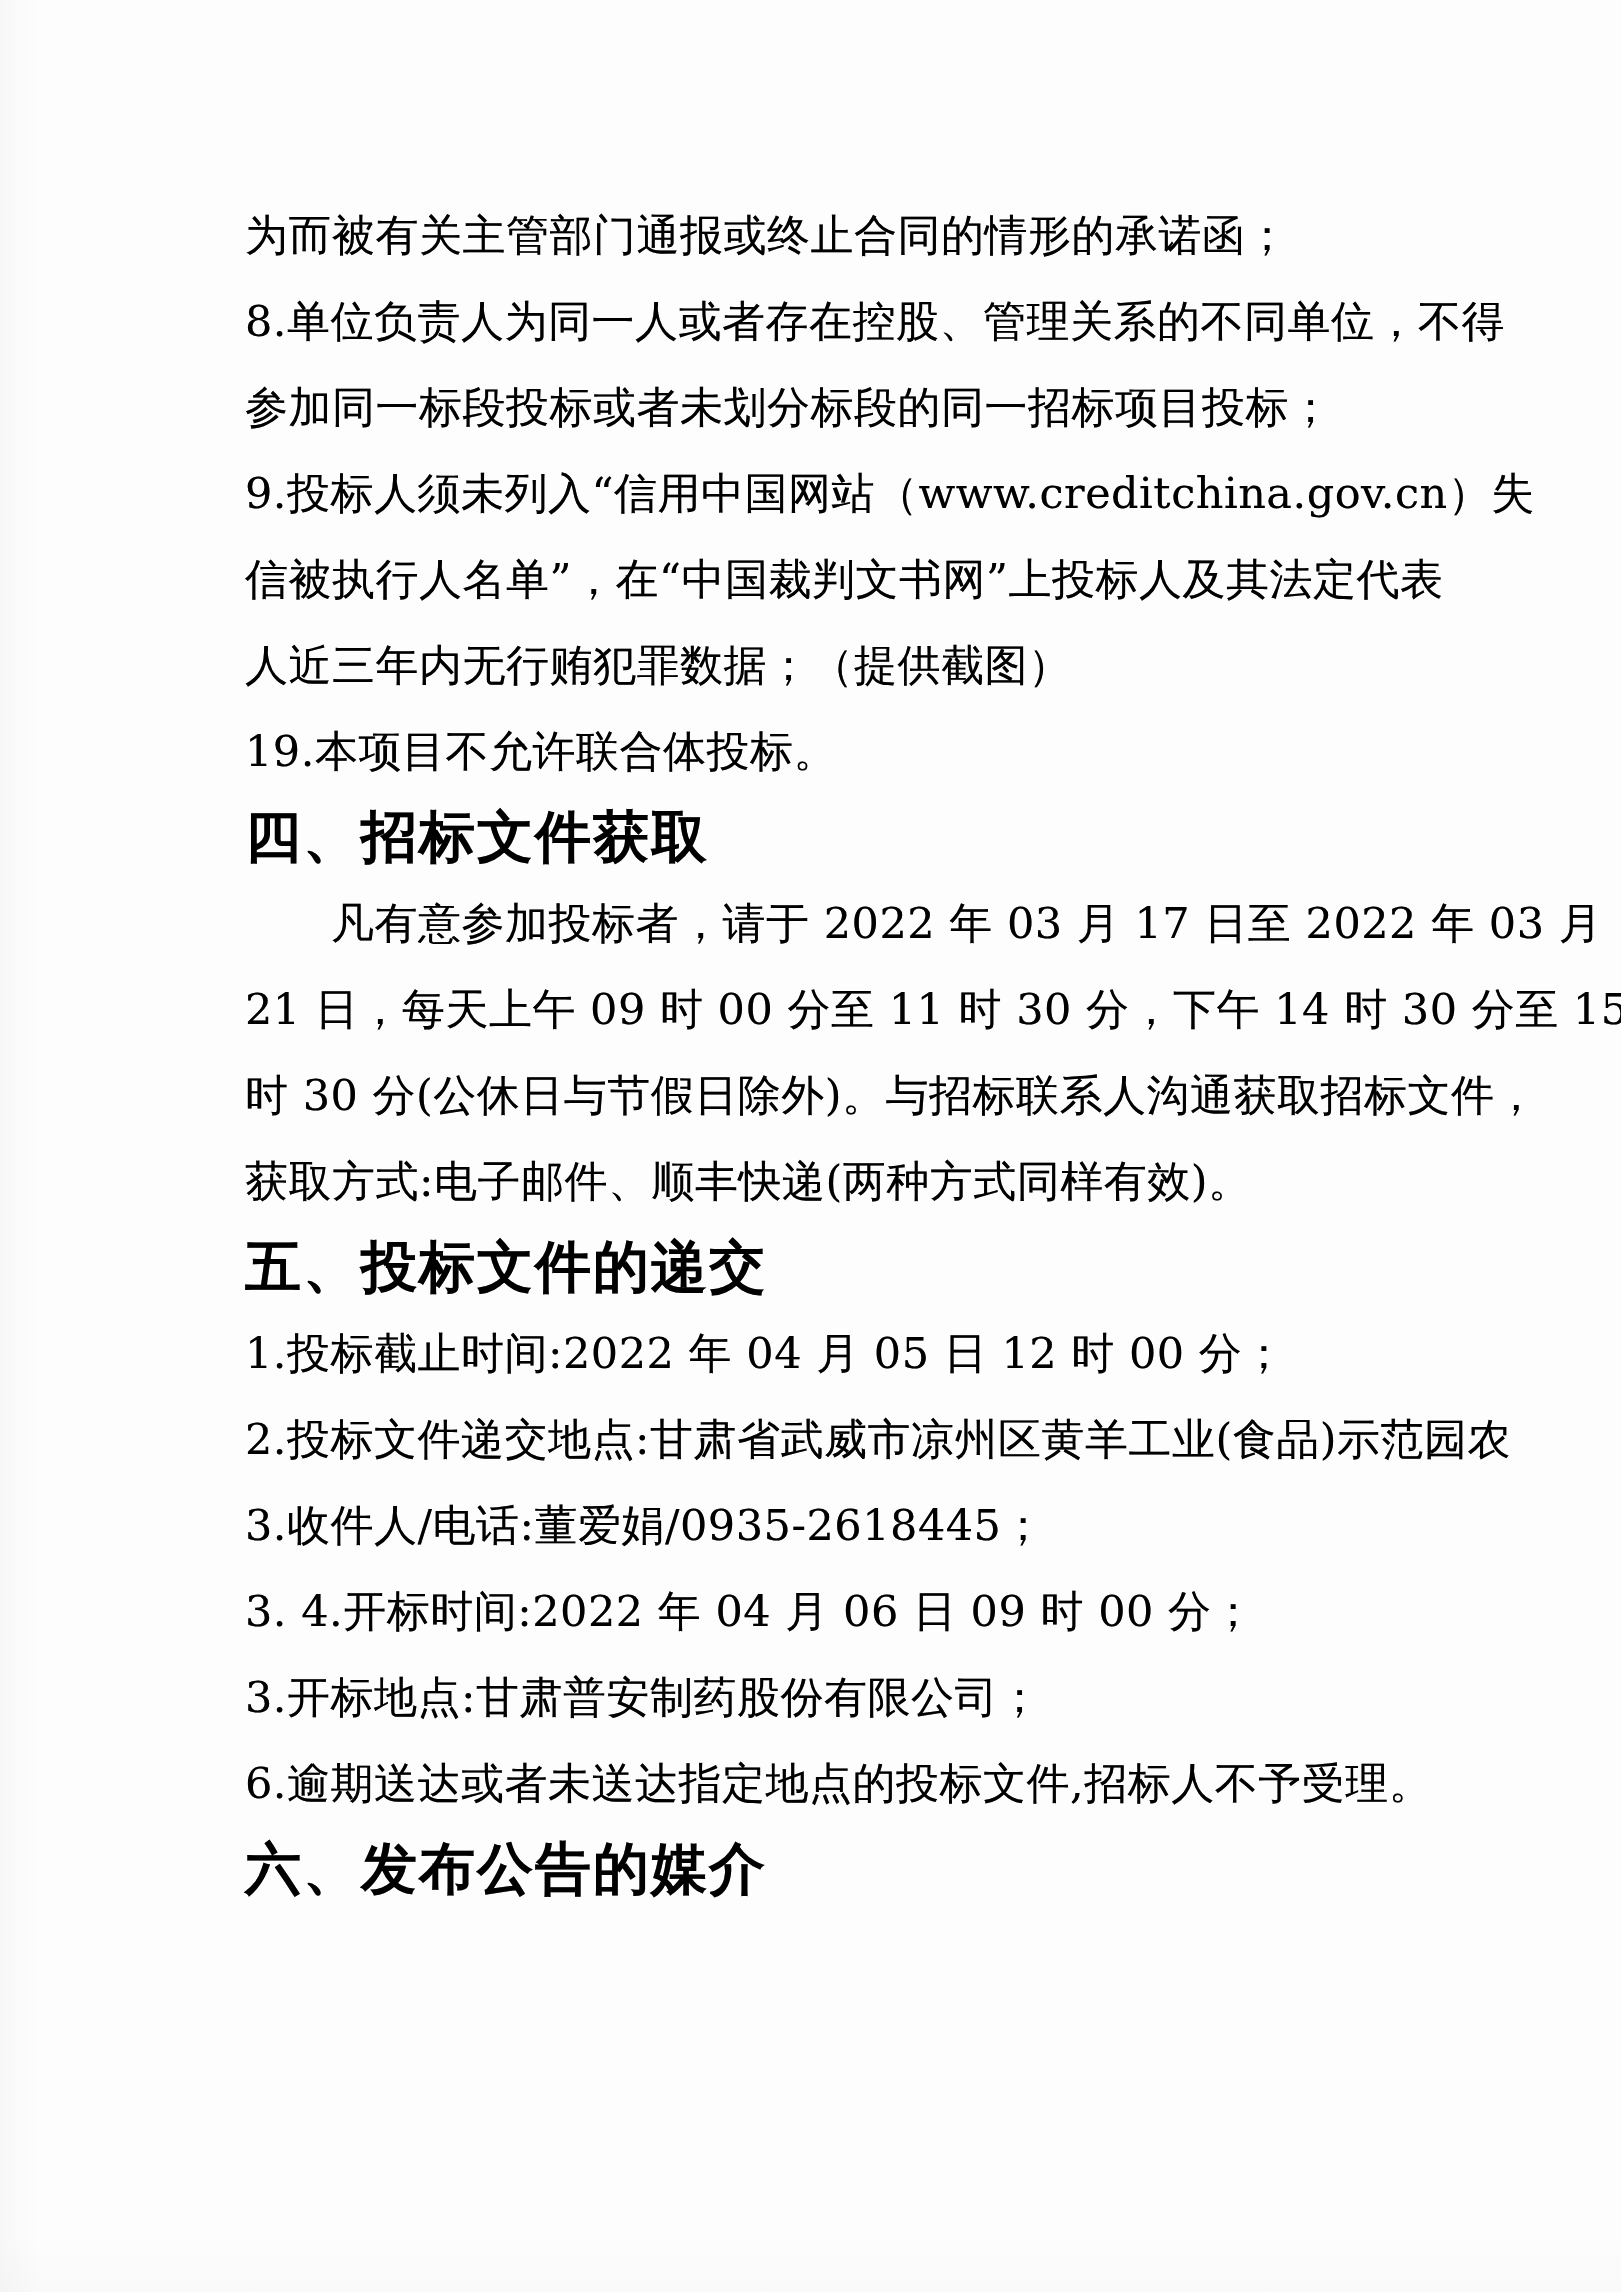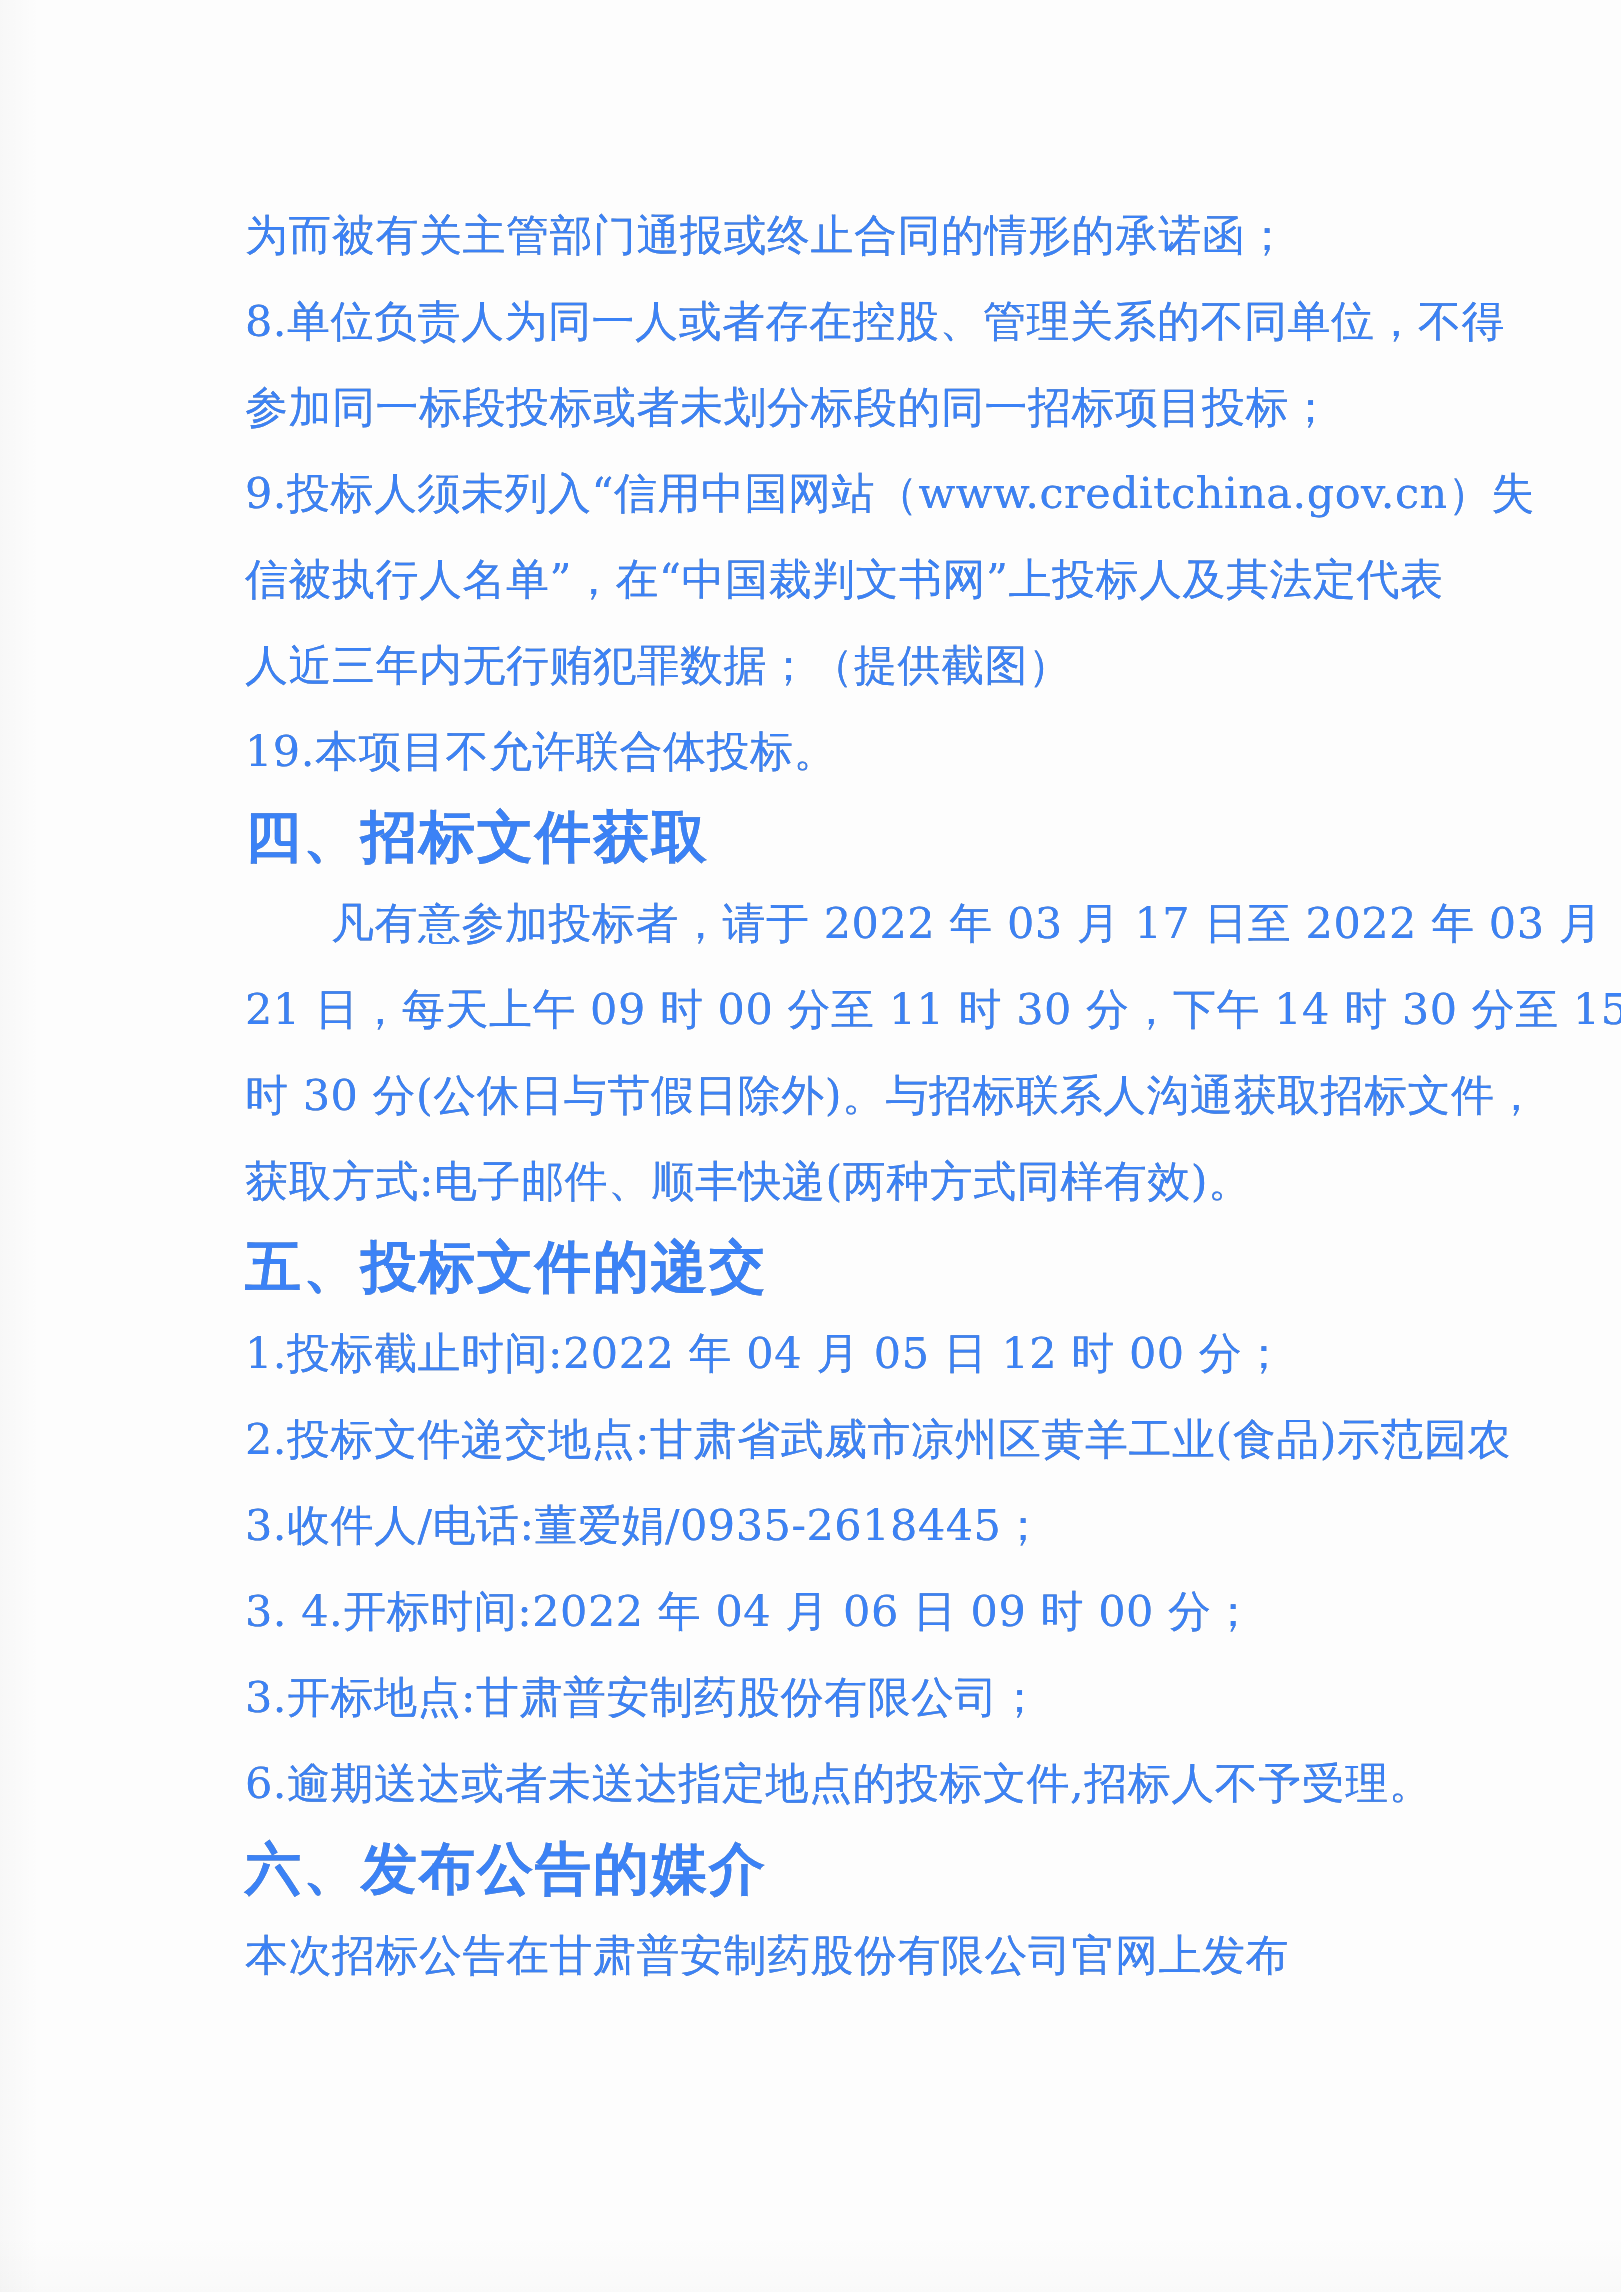--- a/index.html
+++ b/index.html
@@ -6,21 +6,21 @@
     margin: 0;
     padding: 0;
     background: #fdfdfd;
   }
   .page {
     position: relative;
     width: 1621px;
     height: 2293px;
     background: #fdfdfd;
     overflow: hidden;
-    color: #3b82f6;
+    color: #000000;
     font-family: "DejaVu Serif", "Liberation Serif", serif;
   }
   
   .page::before {
     content: "";
     position: absolute;
     inset: 0;
     background:
       linear-gradient(90deg, rgba(0,0,0,0.025), rgba(0,0,0,0) 39px),
       linear-gradient(0deg, rgba(0,0,0,0.015), rgba(0,0,0,0) 59px);
@@ -69,16 +69,15 @@
     <p class="line">时 30 分(公休日与节假日除外)。与招标联系人沟通获取招标文件，</p>
     <p class="line">获取方式:电子邮件、顺丰快递(两种方式同样有效)。</p>
     <p class="line heading">五、投标文件的递交</p>
     <p class="line">1.投标截止时间:2022 年 04 月 05 日 12 时 00 分；</p>
     <p class="line">2.投标文件递交地点:甘肃省武威市凉州区黄羊工业(食品)示范园农</p>
     <p class="line">3.收件人/电话:董爱娟/0935-2618445；</p>
     <p class="line">3. 4.开标时间:2022 年 04 月 06 日 09 时 00 分；</p>
     <p class="line">3.开标地点:甘肃普安制药股份有限公司；</p>
     <p class="line">6.逾期送达或者未送达指定地点的投标文件,招标人不予受理。</p>
     <p class="line heading">六、发布公告的媒介</p>
-    <p class="line">本次招标公告在甘肃普安制药股份有限公司官网上发布</p>
   </div>
 </div>
 
 
 </body></html>

